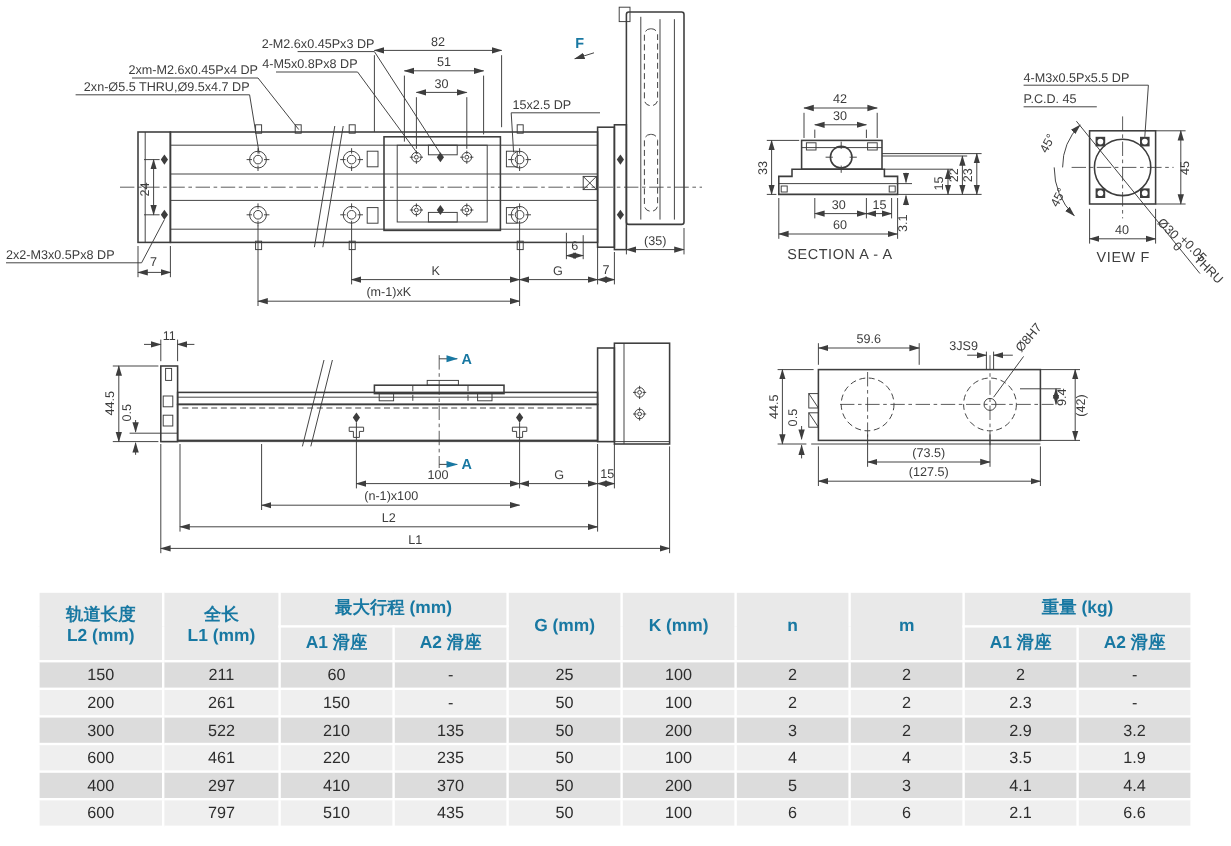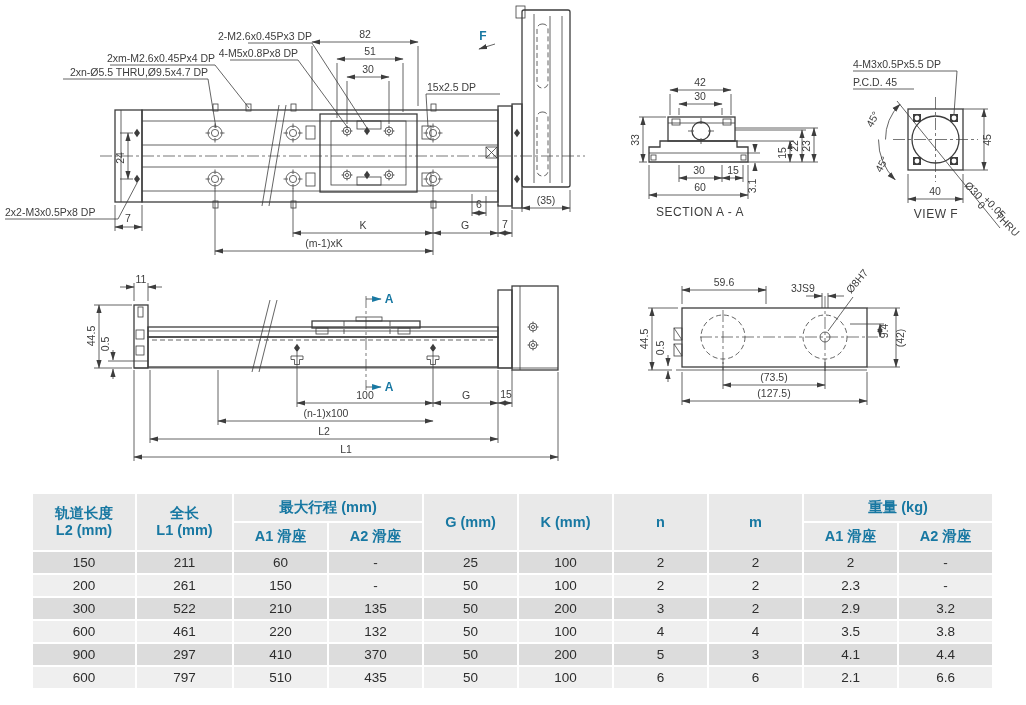--- a/index.html
+++ b/index.html
@@ -486,30 +486,30 @@
           <td>200</td>
       <td>3</td>
           <td>2</td>
       <td>2.9</td>
           <td>3.2</td>
     </tr>
     <tr>
       <td>600</td>
           <td>461</td>
       <td>220</td>
-          <td>132</td>
+          <td>235</td>
       <td>50</td>
           <td>100</td>
       <td>4</td>
           <td>4</td>
       <td>3.5</td>
-          <td>3.8</td>
-    </tr>
-    <tr>
-      <td>900</td>
+          <td>1.9</td>
+    </tr>
+    <tr>
+      <td>400</td>
           <td>297</td>
       <td>410</td>
           <td>370</td>
       <td>50</td>
           <td>200</td>
       <td>5</td>
           <td>3</td>
       <td>4.1</td>
           <td>4.4</td>
     </tr>

